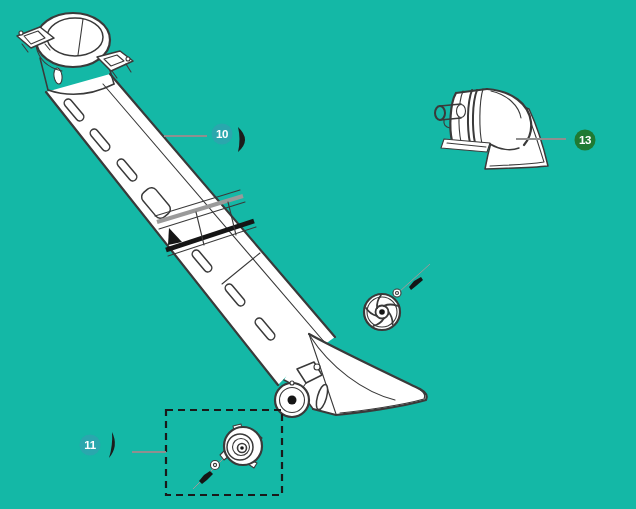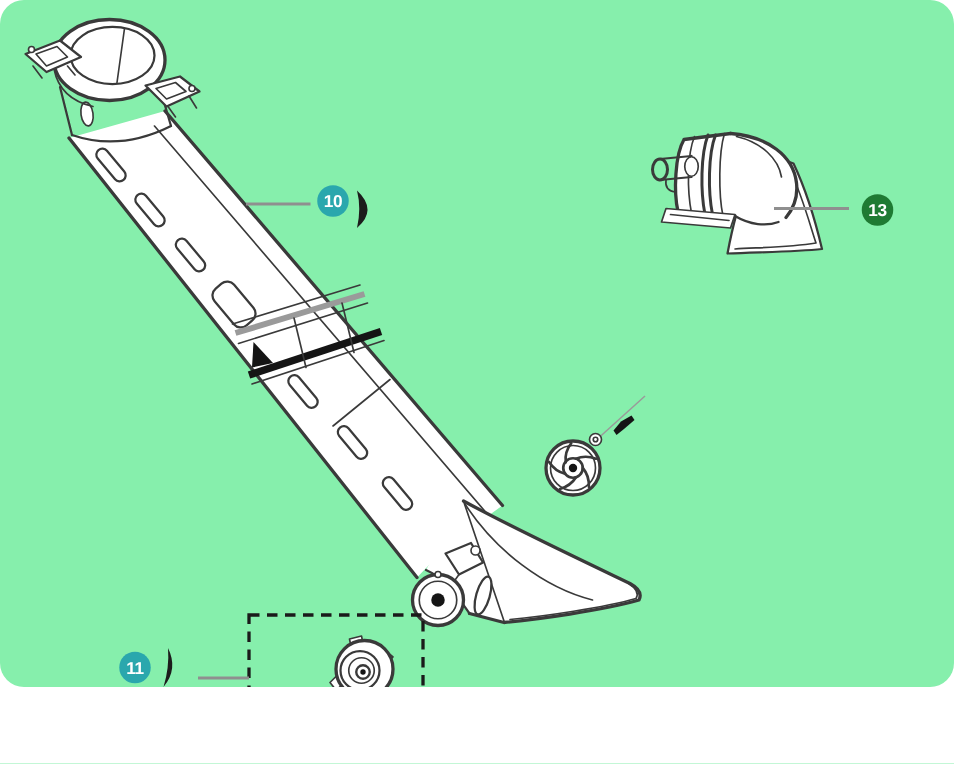--- a/index.html
+++ b/index.html
@@ -1,17 +1,17 @@
 <!DOCTYPE html>
 <html><head>
 <meta charset="utf-8">
 <style>
   html,body{margin:0;padding:0;background:#ffffff;}
-  .stage{position:relative;width:636px;height:458px;background:#86efac;overflow:hidden;
-         font-family:"Liberation Sans",sans-serif;border-radius:16px;}
+  .stage{position:relative;width:636px;height:509px;background:#14b8a6;overflow:hidden;
+         font-family:"Liberation Sans",sans-serif;}
   svg{display:block}
   .outline{stroke:#3a3a3a;fill:none;stroke-linecap:round;stroke-linejoin:round;}
   .fillwhite{fill:#ffffff;}
   .thin{stroke-width:1.1;}
   .med{stroke-width:1.5;}
   .bold{stroke-width:2.2;}
   .leader{stroke:#8f8f8f;stroke-width:2;fill:none;}
   .axisline{stroke:#9a9a9a;stroke-width:1;fill:none;}
   .darkband{stroke:#151515;fill:none;}
   .greyband{stroke:#9a9a9a;fill:none;}

